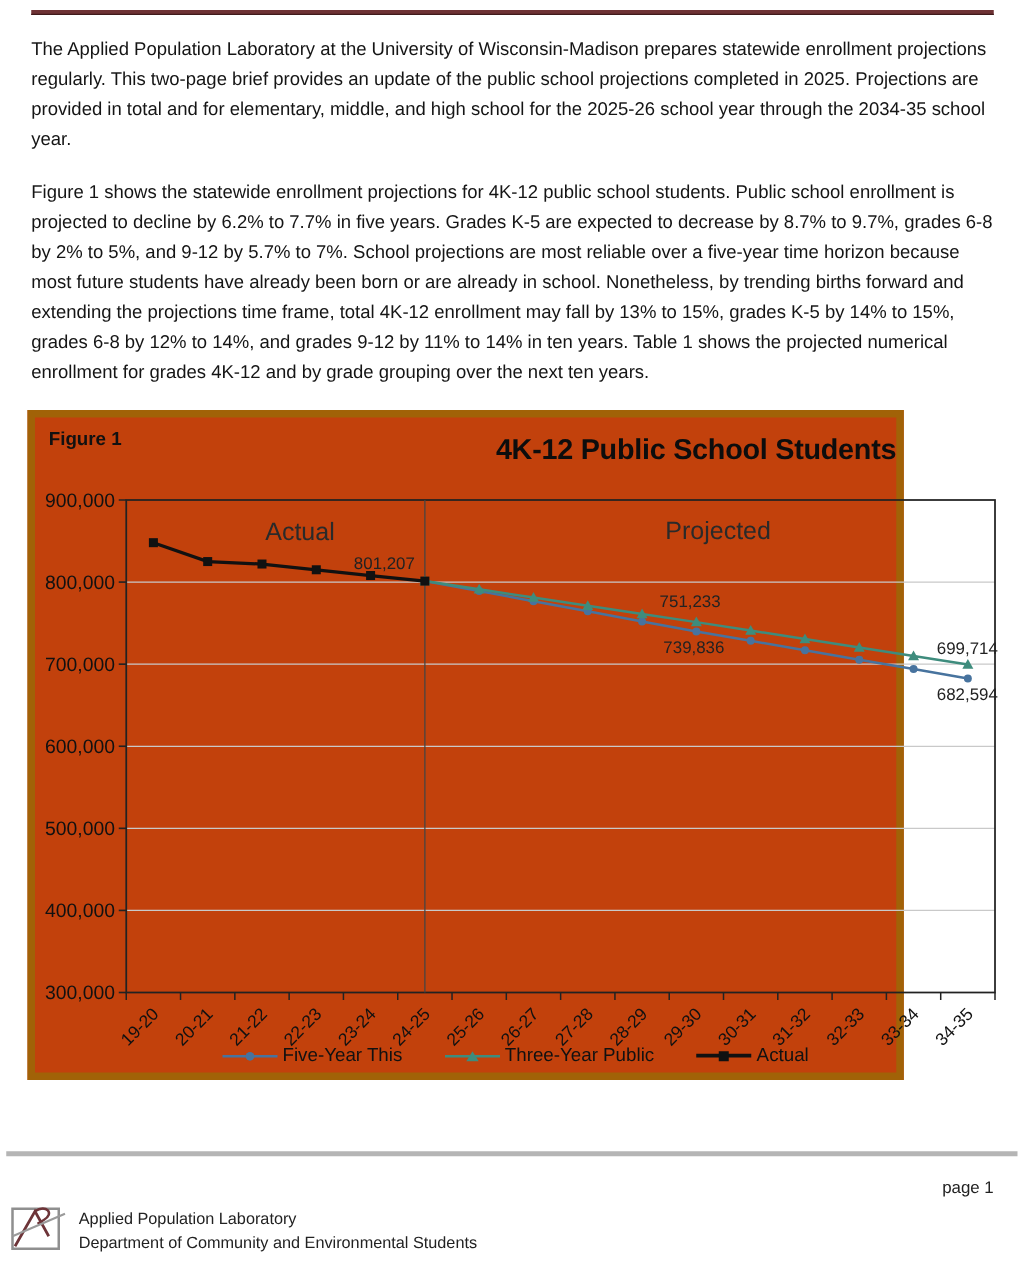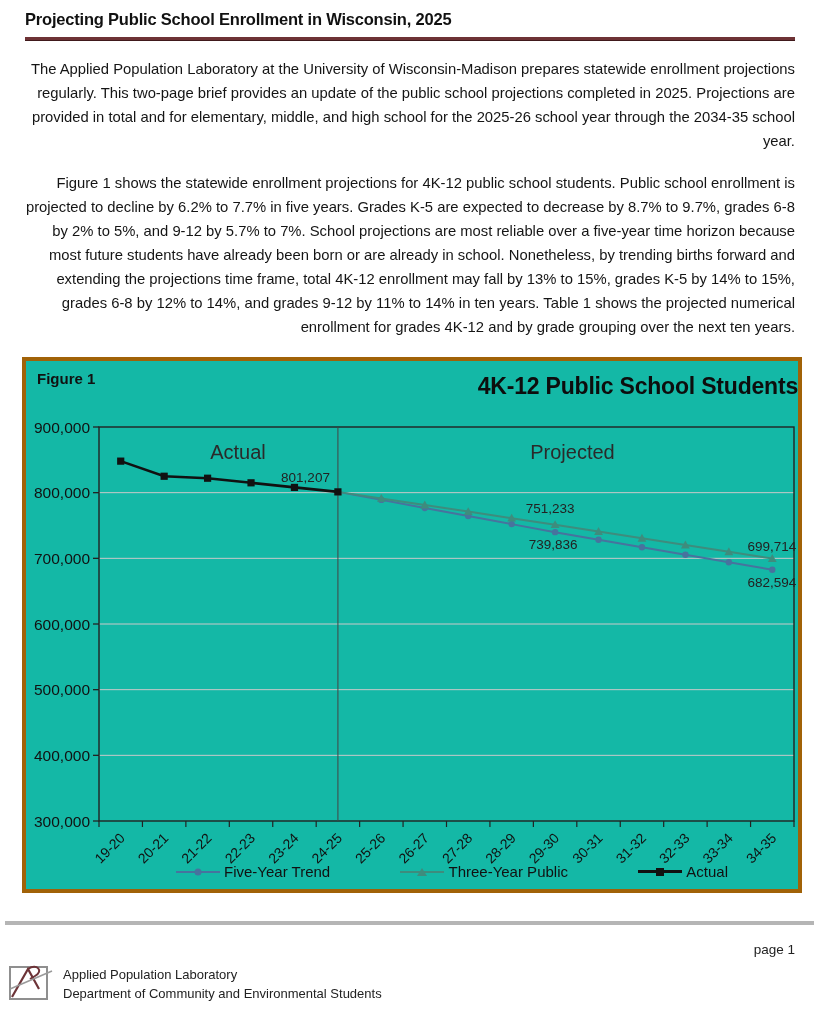--- a/index.html
+++ b/index.html
@@ -5,24 +5,24 @@
   html,body{margin:0;padding:0;}
   body{
     width:819px;height:1024px;background:#ffffff;position:relative;
     font-family:"Liberation Sans", sans-serif;color:#1a1a1a;overflow:hidden;
   }
   .page{padding:8px 24px 0 25px;}
   .doc-title{
     font-size:16.5px;font-weight:700;letter-spacing:-0.2px;margin:2px 0 8px 0;color:#111;
   }
   .title-rule{height:3px;background:#6e3235;border-bottom:1px solid #40191b;margin:0 0 16px 0;}
-  .para{font-size:14.8px;line-height:24px;width:770px;margin:0 0 18px 0;color:#151515;text-align:right;}
+  .para{font-size:14.8px;line-height:24px;width:770px;margin:0 0 18px 0;color:#151515;text-align:left;}
   .figure-box{
-    position:relative;width:780px;height:536px;margin-left:-3px;margin-top:4px;
-    border:4px solid #a16207;box-sizing:border-box;background:#14b8a6;
+    position:relative;width:701px;height:536px;margin-left:-3px;margin-top:4px;
+    border:6px solid #a16207;box-sizing:border-box;background:#c2410c;
   }
   .figure-label{position:absolute;top:9px;left:11px;font-size:15px;font-weight:700;color:#111;}
   .figure-title{
     text-align:right;margin-top:12px;font-size:23px;font-weight:700;color:#0d0d0d;letter-spacing:-0.2px;
   }
   .chart-svg{position:absolute;left:0;top:54px;width:771px;height:482px;}
   .chart-svg text{font-family:"Liberation Sans", sans-serif;}
   .legend{
     position:absolute;left:150px;right:70px;top:502px;display:flex;justify-content:space-between;align-items:center;
   }
@@ -36,21 +36,20 @@
   .mk-triangle{width:0;height:0;border-left:5px solid transparent;border-right:5px solid transparent;border-bottom:8px solid #000;background:transparent !important;}
   .footer-rule{position:absolute;left:5px;right:5px;top:921px;height:4px;background:#b5b5b5;}
   .footer{position:absolute;left:8px;top:938px;display:flex;align-items:flex-start;gap:9px;margin-top:24px;}
   .footer-text{font-size:13px;line-height:19px;color:#222;padding-top:3px;}
   .page-num{position:absolute;right:24px;top:942px;font-size:13.5px;color:#222;}
 </style>
 </head>
 <body>
 
 <div class="page">
-  <div class="doc-title">Projecting Public School Enrollment in Wisconsin, 2025</div>
   <div class="title-rule"></div>
 
   <p class="para">The Applied Population Laboratory at the University of Wisconsin-Madison prepares statewide enrollment projections regularly. This two-page brief provides an update of the public school projections completed in 2025. Projections are provided in total and for elementary, middle, and high school for the 2025-26 school year through the 2034-35 school year.</p>
   <p class="para">Figure 1 shows the statewide enrollment projections for 4K-12 public school students. Public school enrollment is projected to decline by 6.2% to 7.7% in five years. Grades K-5 are expected to decrease by 8.7% to 9.7%, grades 6-8 by 2% to 5%, and 9-12 by 5.7% to 7%. School projections are most reliable over a five-year time horizon because most future students have already been born or are already in school. Nonetheless, by trending births forward and extending the projections time frame, total 4K-12 enrollment may fall by 13% to 15%, grades K-5 by 14% to 15%, grades 6-8 by 12% to 14%, and grades 9-12 by 11% to 14% in ten years. Table 1 shows the projected numerical enrollment for grades 4K-12 and by grade grouping over the next ten years.</p>
 
   <div class="figure-box">
     <div class="figure-label">Figure 1</div>
     <div class="figure-title">4K-12 Public School Students</div>
     <svg id="chart" class="chart-svg" viewBox="0 0 771 482">
         <line x1="67" x2="73" y1="406" y2="406" stroke="#222" stroke-width="1.3"></line>
@@ -145,21 +144,21 @@
         <text x="527.09375" y="134.17436" text-anchor="middle" font-size="13.5" fill="#222">739,836</text>
         <text x="770.28125" y="135.52114" text-anchor="end" font-size="13.5" fill="#222">699,714</text>
         <text x="770.28125" y="171.76327333333333" text-anchor="end" font-size="13.5" fill="#222">682,594</text>
       </svg>
     <div class="legend">
       <div class="legend-item">
         <span class="swatch">
             <span class="sw-line" style="background: rgb(71, 115, 158);"></span>
             <span class="sw-mk mk-circle" style="background: rgb(71, 115, 158);"></span>
           </span>
-        <span class="legend-label">Five-Year Trend</span>
+        <span class="legend-label">Five-Year This</span>
       </div>
       <div class="legend-item">
         <span class="swatch">
             <span class="sw-line" style="background: rgb(62, 140, 125);"></span>
             <span class="sw-mk mk-triangle" style="border-bottom-color: rgb(62, 140, 125);"></span>
           </span>
         <span class="legend-label">Three-Year Public</span>
       </div>
       <div class="legend-item">
         <span class="swatch">

